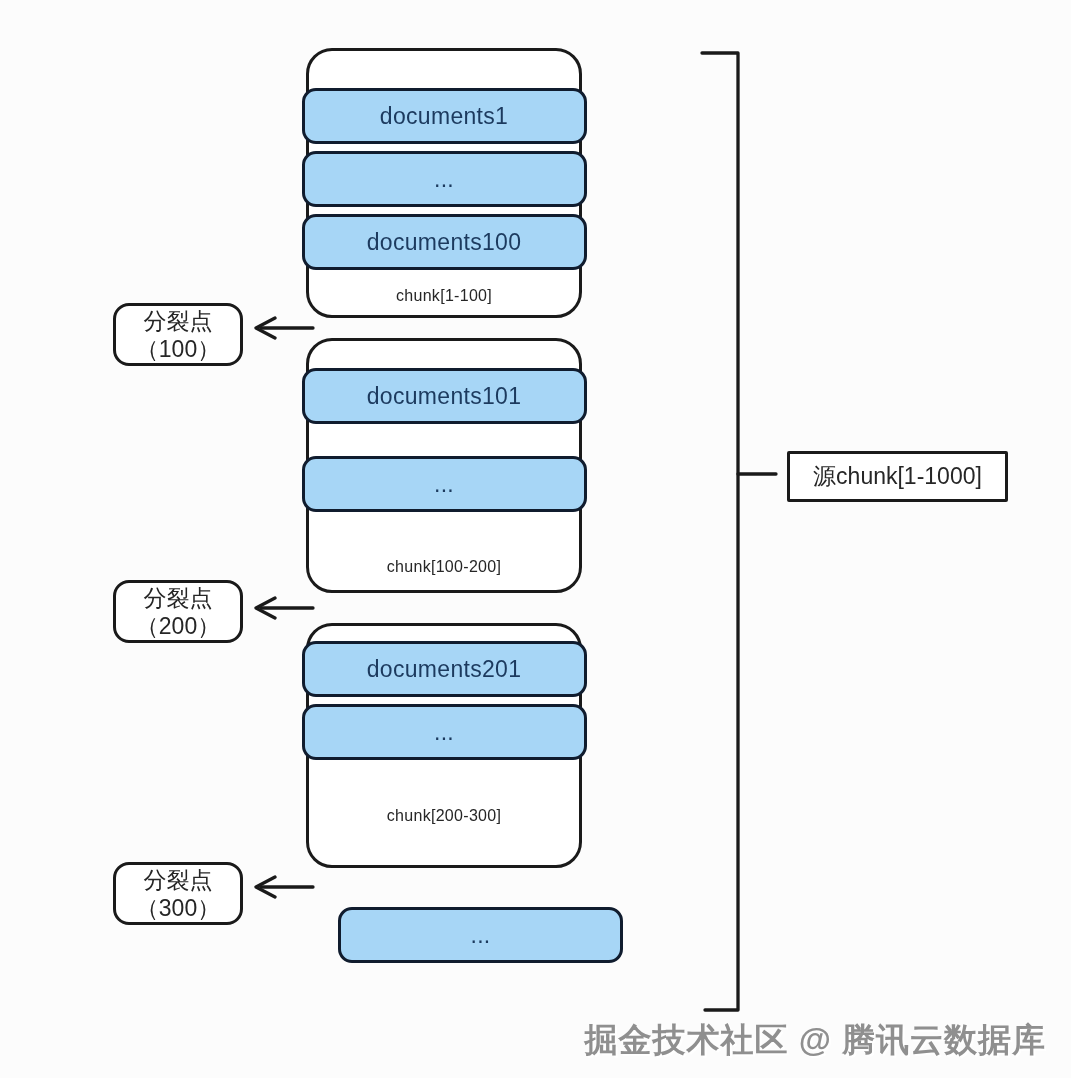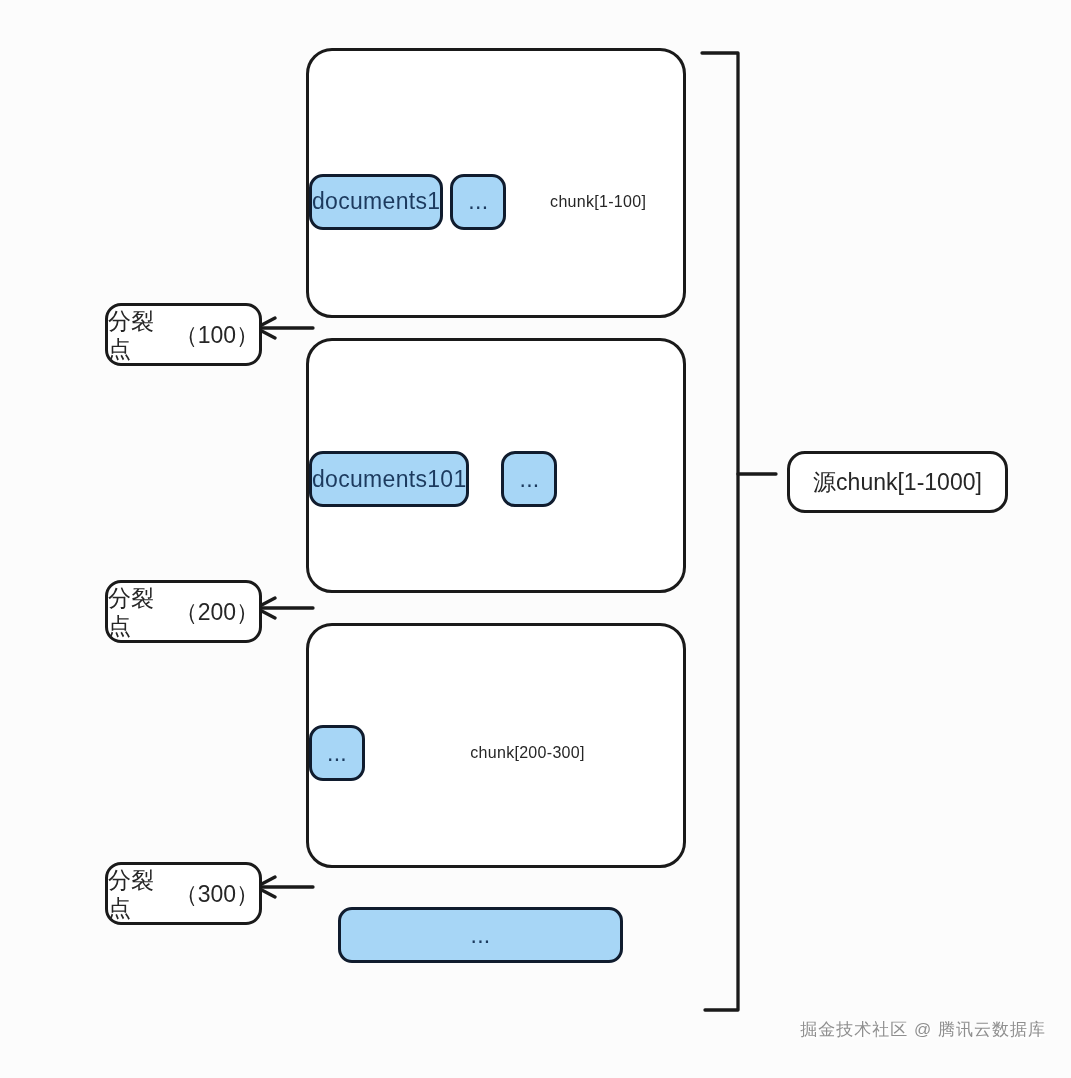--- a/index.html
+++ b/index.html
@@ -24,27 +24,27 @@
   .overlay .stroke {
     stroke: var(--line_color, #1a1a1a);
     stroke-width: 3.3;
     fill: none;
     stroke-linecap: round;
     stroke-linejoin: round;
   }
   .chunk {
     position: absolute;
     left: 306px;
-    width: 380px;
+    width: 276px;
     box-sizing: border-box;
     background: var(--container_bg, #ffffff);
     border: 3px solid var(--container_border, #1a1a1a);
     border-radius: 26px;
     display: flex;
-    flex-direction: row;
+    flex-direction: column;
     align-items: center;
     gap: 7px;
   }
   .chunk.c1 { top: 48px;  height: 270px; padding-top: 37px; }
   .chunk.c2 { top: 338px; height: 255px; padding-top: 27px; gap: 32px; }
   .chunk.c3 { top: 623px; height: 245px; padding-top: 15px; }
   .doc {
     box-sizing: border-box;
     width: 285px;
     height: 56px;
@@ -74,60 +74,60 @@
     top: 907px;
     width: 285px;
     display: flex;
     flex-direction: column;
     gap: 7px;
   }
   .tail .doc { width: 100%; }
   .tail .doc.tall { height: 58px; flex-basis: 58px; }
   .split-box {
     position: absolute;
-    left: 105px;
-    width: 157px;
+    left: 113px;
+    width: 130px;
     height: 63px;
     box-sizing: border-box;
     background: var(--container_bg, #ffffff);
     border: 3px solid var(--container_border, #1a1a1a);
     border-radius: 16px;
     display: flex;
-    flex-direction: row;
+    flex-direction: column;
     align-items: center;
     justify-content: center;
     font-size: 23px;
     line-height: 28px;
     color: var(--label_text, #262626);
   }
   .split-box.s1 { top: 303px; }
   .split-box.s2 { top: 580px; }
   .split-box.s3 { top: 862px; }
   .side-label {
     position: absolute;
     left: 787px;
     top: 451px;
     width: 221px;
-    height: 62px;
+    height: 51px;
     box-sizing: border-box;
     background: var(--container_bg, #ffffff);
     border: 3px solid var(--container_border, #1a1a1a);
-    border-radius: 18px;
+    border-radius: 2px;
     display: flex;
     align-items: center;
     justify-content: center;
     font-size: 23px;
     color: var(--label_text, #262626);
   }
   .watermark {
     position: absolute;
     right: 25px;
     top: 1018px;
-    font-size: 17px;
-    font-weight: 400;
+    font-size: 33px;
+    font-weight: 700;
     letter-spacing: 1px;
     color: var(--watermark_color, #8f8f8f);
     text-shadow: 2px 2px 0 #ffffff;
     white-space: nowrap;
   }
 </style>
 </head>
 <body>
 
 <div class="canvas">
@@ -146,29 +146,32 @@
     </g>
     <g>
       <line class="stroke" x1="313" y1="887" x2="261" y2="887"></line>
       <path class="stroke" d="M275 877 L256 887 L275 897"></path>
     </g>
   </svg>
 
   <div class="chunk c1">
     <div class="doc">documents1</div>
     <div class="doc">...</div>
+    <div class="doc">documents100</div>
     <div class="chunk-label">chunk[1-100]</div>
   </div>
 
   <div class="chunk c2">
     <div class="doc">documents101</div>
     <div class="doc">...</div>
+    <div class="chunk-label">chunk[100-200]</div>
   </div>
 
   <div class="chunk c3">
+    <div class="doc">documents201</div>
     <div class="doc">...</div>
     <div class="chunk-label">chunk[200-300]</div>
   </div>
 
   <div class="tail">
     <div class="doc">...</div>
   </div>
 
   <div class="split-box s1">
     <span>分裂点</span>

